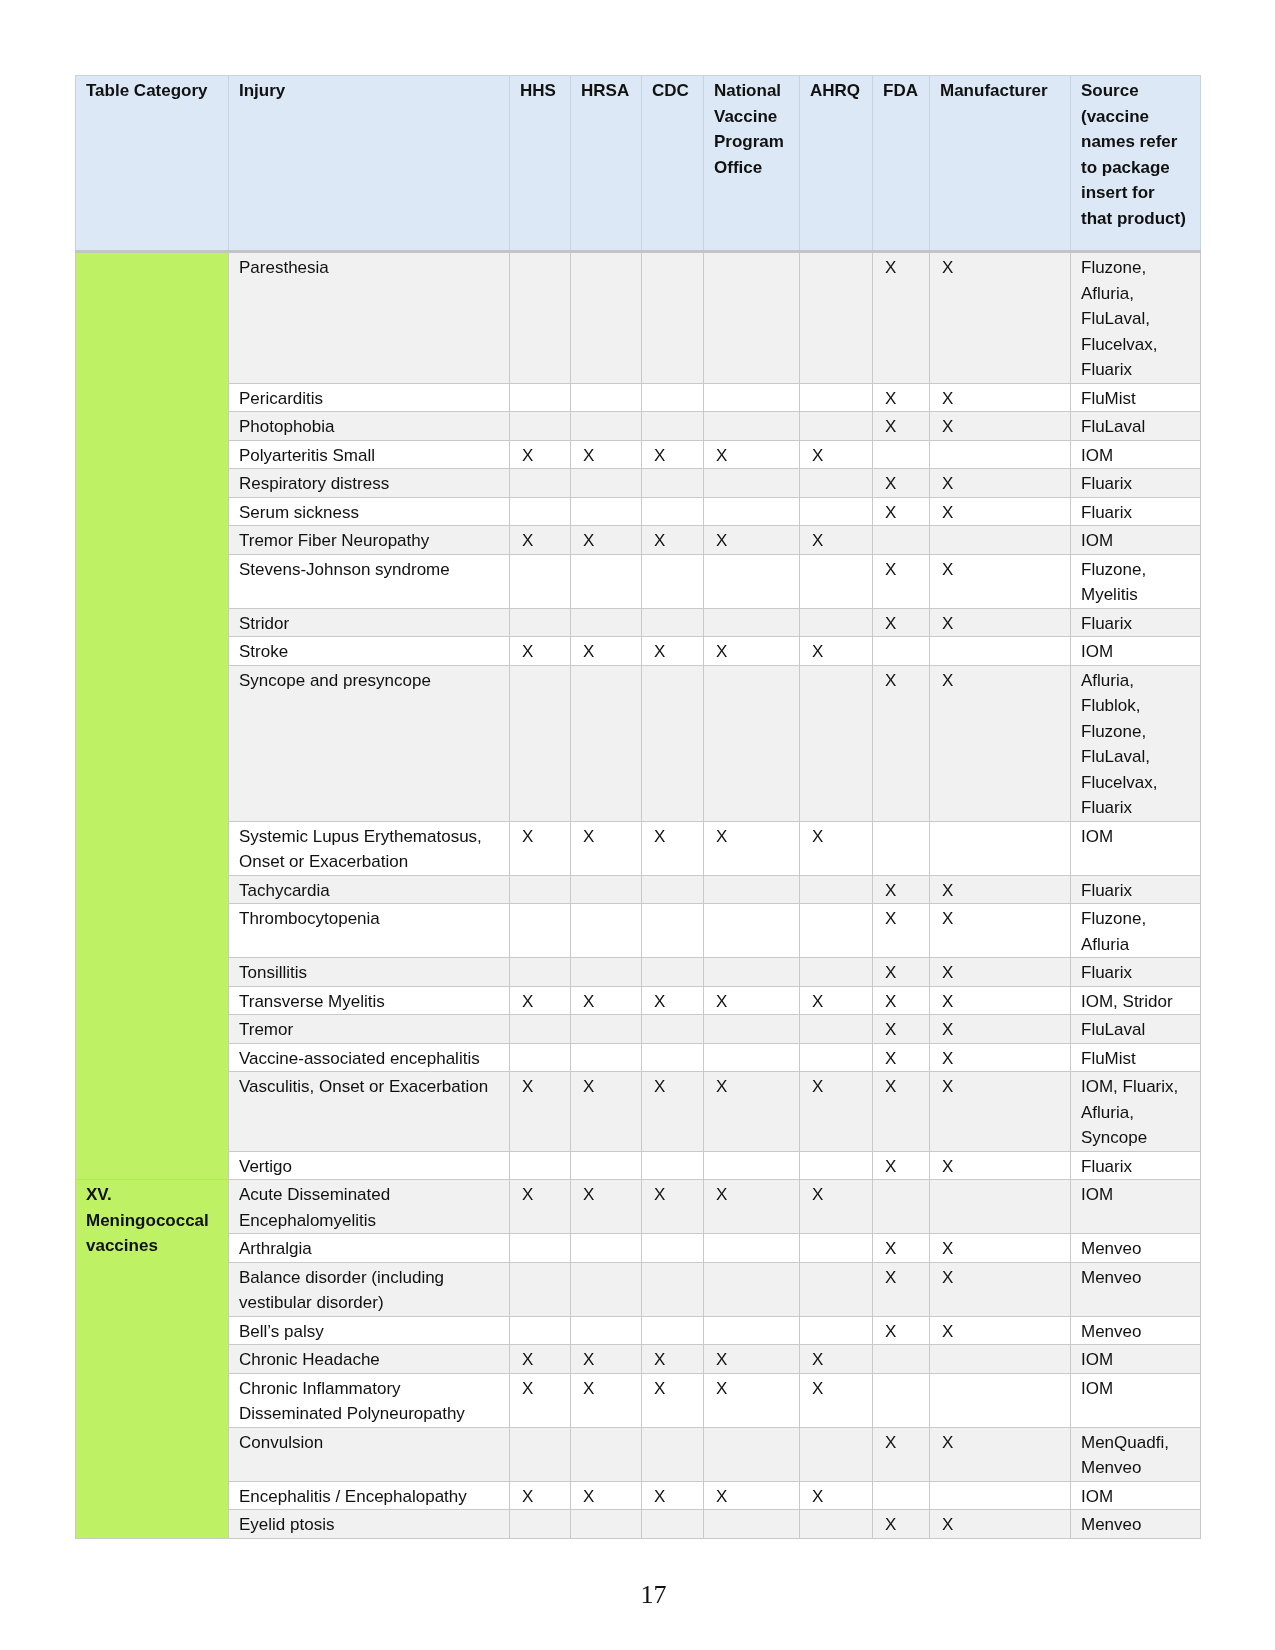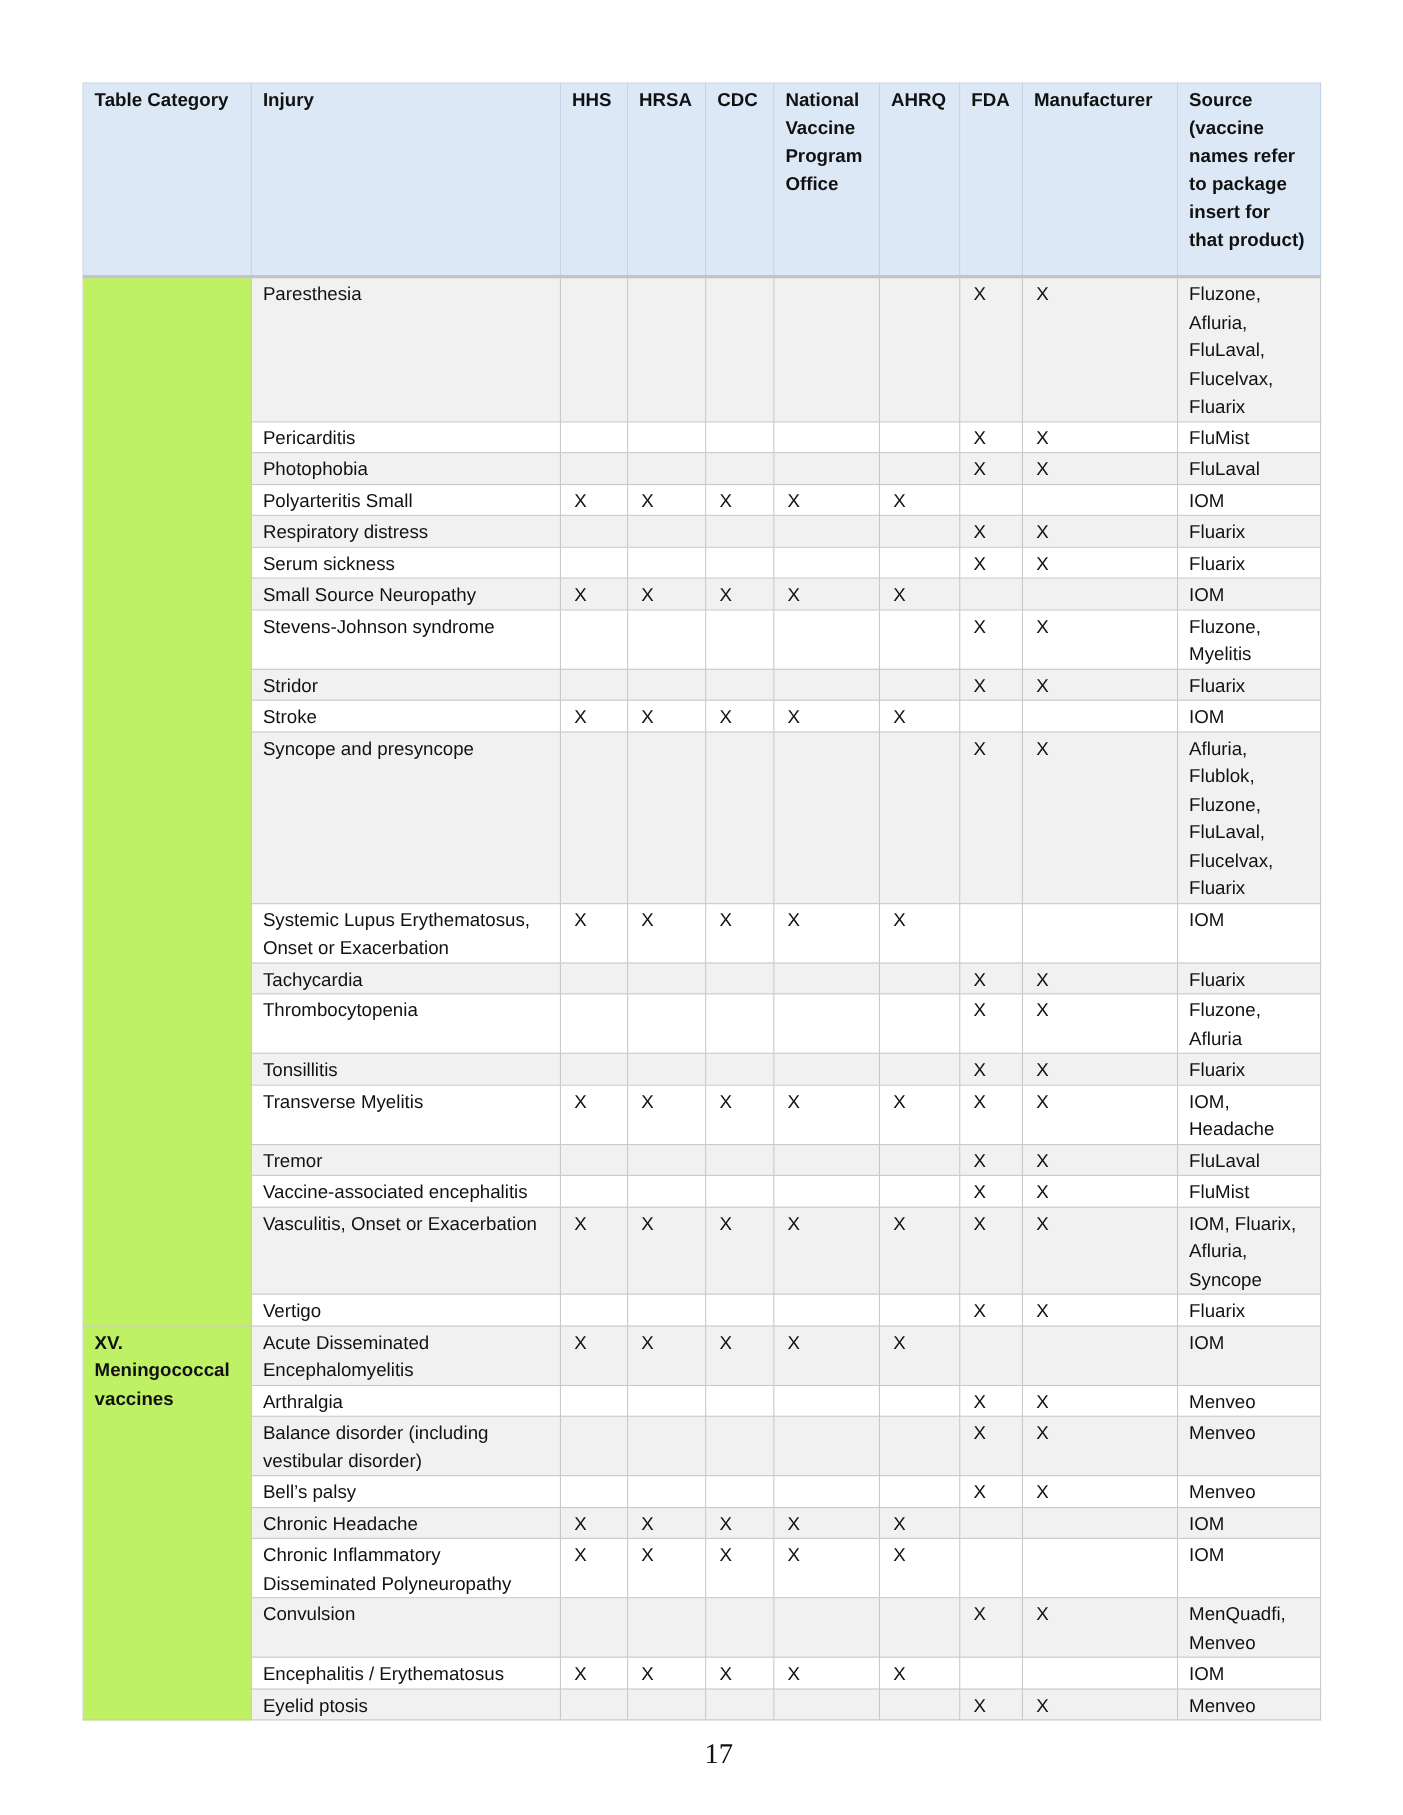--- a/index.html
+++ b/index.html
@@ -119,21 +119,21 @@
         <td class="c mark"></td>
         <td class="c mark"></td>
         <td class="c mark"></td>
         <td class="c mark"></td>
         <td class="c mark"></td>
         <td class="c mark">X</td>
         <td class="c mark">X</td>
         <td class="c">Fluarix</td>
       </tr>
       <tr class="row-gray">
-        <td class="c">Small Source Neuropathy</td>
+        <td class="c">Tremor Fiber Neuropathy</td>
         <td class="c mark">X</td>
         <td class="c mark">X</td>
         <td class="c mark">X</td>
         <td class="c mark">X</td>
         <td class="c mark">X</td>
         <td class="c mark"></td>
         <td class="c mark"></td>
         <td class="c">IOM</td>
       </tr>
       <tr class="row-white">
@@ -226,21 +226,21 @@
       </tr>
       <tr class="row-white">
         <td class="c">Transverse Myelitis</td>
         <td class="c mark">X</td>
         <td class="c mark">X</td>
         <td class="c mark">X</td>
         <td class="c mark">X</td>
         <td class="c mark">X</td>
         <td class="c mark">X</td>
         <td class="c mark">X</td>
-        <td class="c">IOM, Headache</td>
+        <td class="c">IOM, Stridor</td>
       </tr>
       <tr class="row-gray">
         <td class="c">Tremor</td>
         <td class="c mark"></td>
         <td class="c mark"></td>
         <td class="c mark"></td>
         <td class="c mark"></td>
         <td class="c mark"></td>
         <td class="c mark">X</td>
         <td class="c mark">X</td>
@@ -351,21 +351,21 @@
         <td class="c mark"></td>
         <td class="c mark"></td>
         <td class="c mark"></td>
         <td class="c mark"></td>
         <td class="c mark"></td>
         <td class="c mark">X</td>
         <td class="c mark">X</td>
         <td class="c">MenQuadfi, Menveo</td>
       </tr>
       <tr class="row-white">
-        <td class="c">Encephalitis / Erythematosus</td>
+        <td class="c">Encephalitis / Encephalopathy</td>
         <td class="c mark">X</td>
         <td class="c mark">X</td>
         <td class="c mark">X</td>
         <td class="c mark">X</td>
         <td class="c mark">X</td>
         <td class="c mark"></td>
         <td class="c mark"></td>
         <td class="c">IOM</td>
       </tr>
       <tr class="row-gray">

